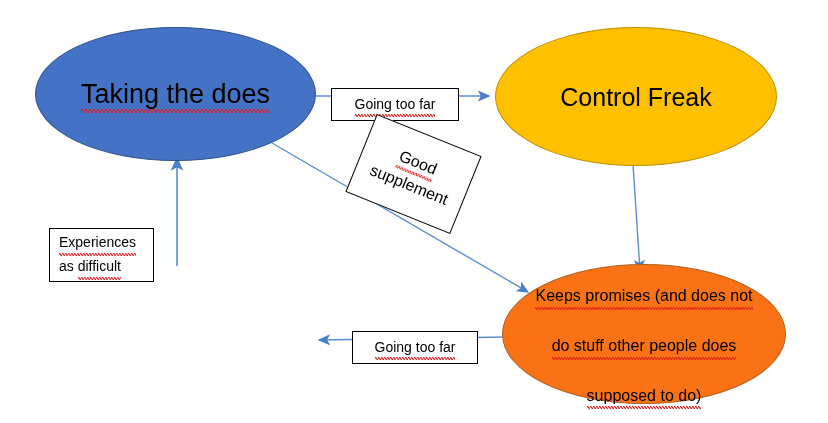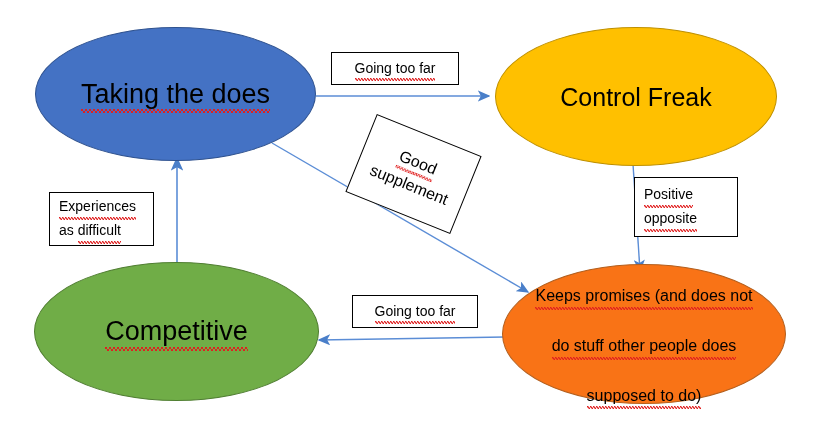--- a/index.html
+++ b/index.html
@@ -106,20 +106,21 @@
     border: 1.3px solid #000000;
     color: #000000;
     display: flex;
     flex-direction: column;
     align-items: flex-start;
     justify-content: center;
     font-size: 14px;
     line-height: 1.7;
     padding: 2px 9px;
     white-space: nowrap;
+    margin-top: 36px;
   }
 
   #label-going-too-far-top   { left: 331px; top: 52px;  width: 128px; height: 33px; align-items: center; }
   #label-going-too-far-bot   { left: 352px; top: 295px; width: 126px; height: 33px; align-items: center; }
   #label-experiences         { left: 49px;  top: 192px; width: 105px; height: 54px; }
   #label-positive-opposite   { left: 634px; top: 177px; width: 104px; height: 60px; }
 
   #label-good-supplement {
     position: absolute;
     left: 357px; top: 132px;
@@ -161,40 +162,33 @@
   </svg>
 
   <div class="node" id="node-taking-the-lead">
     <span class="node-label"><span class="sq">Taking the does</span></span>
   </div>
 
   <div class="node" id="node-control-freak">
     <span class="node-label">Control Freak</span>
   </div>
 
-  <div class="node" id="node-competitive">
-    <span class="node-label"><span class="sq">Competitive</span></span>
-  </div>
 
   <div class="node" id="node-keeps-promises">
     <span class="node-label">
       <span class="sq small">Keeps promises (and does not</span><br>
       <span class="sq small">do stuff other people does</span><br>
       <span class="sq small">supposed to do)</span>
     </span>
   </div>
 
   <div class="edge-label" id="label-going-too-far-top">
     <span class="sq small">Going too far</span>
   </div>
 
-  <div class="edge-label" id="label-positive-opposite">
-    <span class="sq small">Positive</span>
-    <span class="sq small">opposite</span>
-  </div>
 
   <div id="label-good-supplement">
     <span>
       <span class="sq small">Good</span><br>
       <span>supplement</span>
     </span>
   </div>
 
   <div class="edge-label" id="label-going-too-far-bot">
     <span class="sq small">Going too far</span>

